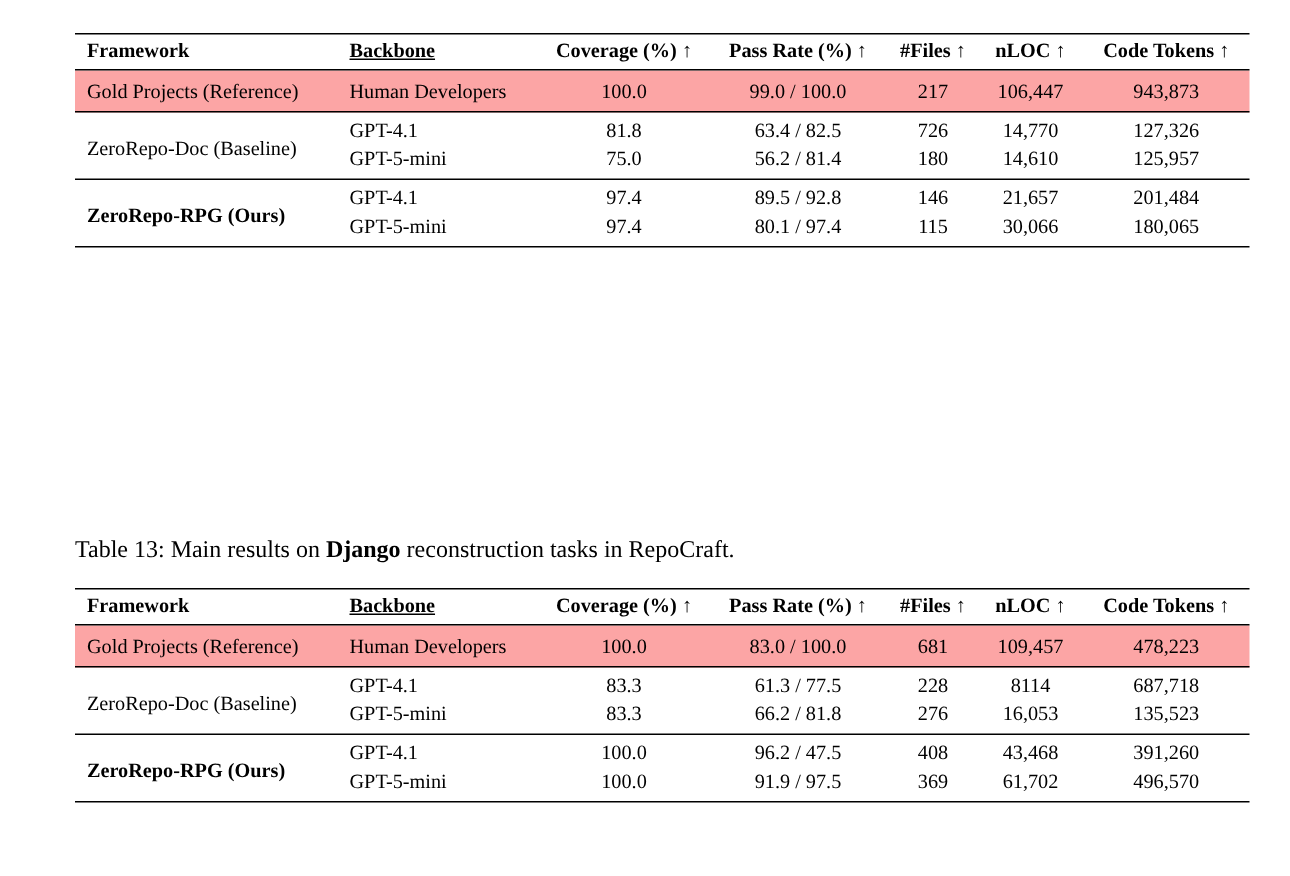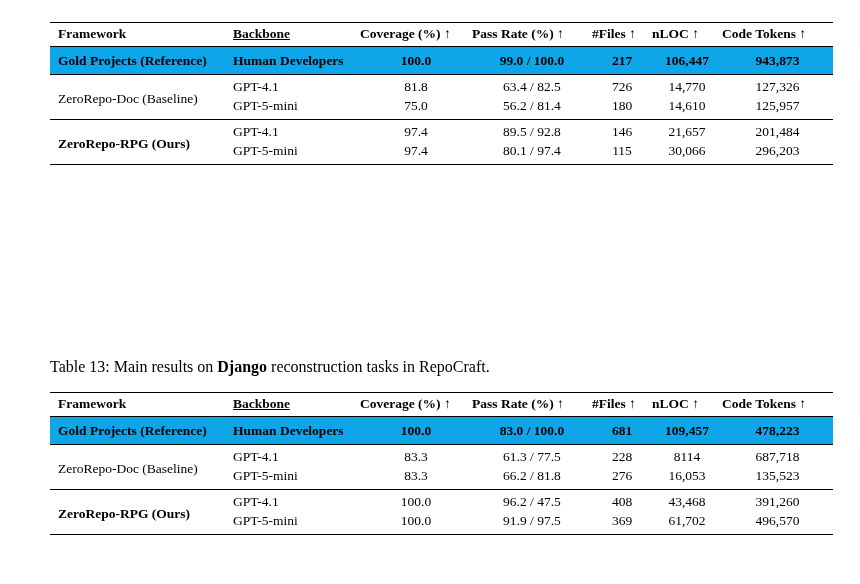--- a/index.html
+++ b/index.html
@@ -32,21 +32,21 @@
     width: 783px;
     border-collapse: collapse;
     table-layout: fixed;
     font-size: 13.5px;
     border-top: 1.9px solid #000000;
     border-bottom: 1.9px solid #000000;
   }
   thead { border-bottom: 1.4px solid #000000; }
   thead th {
     font-weight: bold;
-    text-align: left;
+    text-align: center;
     padding: 3px 0 4px 0;
     height: 14px;
     white-space: nowrap;
     overflow: visible;
   }
   thead th.left { text-align: left; }
   th.col-framework { padding-left: 8px; margin-left: 30px; }
   th.col-backbone  { padding-left: 5px; text-decoration: underline; }
 
   tbody.group { border-top: 1.3px solid #000000; }
@@ -54,21 +54,21 @@
   td {
     white-space: nowrap;
     text-align: center;
     line-height: 17px;
   }
   td.left { text-align: left; }
   td.cell-framework { padding-left: 8px; }
   td.cell-backbone  { padding-left: 5px; }
 
   tr.ref-row td { height: 25px; vertical-align: middle; }
-  tr.ref-row { background: #0ea5e9; font-weight: bold; }
+  tr.ref-row { background: #fca5a5; }
 
   tbody.group tr.r1 td { padding-top: 3px; }
   tbody.group tr.r2 td { padding-bottom: 5px; }
   tbody.group td.cell-framework { vertical-align: middle; padding-top: 0; padding-bottom: 0; }
   td.bold-framework { font-weight: bold; }
 </style>
 </head>
 <body>
 
 <div class="page">
@@ -135,21 +135,21 @@
           <td>146</td>
           <td>21,657</td>
           <td>201,484</td>
         </tr>
         <tr class="r2">
           <td class="left cell-backbone">GPT-5-mini</td>
           <td>97.4</td>
           <td>80.1 / 97.4</td>
           <td>115</td>
           <td>30,066</td>
-          <td>296,203</td>
+          <td>180,065</td>
         </tr>
       </tbody>
     </table>
   </section>
 
   <section class="table-block">
     <p class="caption"><span>Table 13: Main results on </span><span class="bold">Django</span><span> reconstruction tasks in RepoCraft.</span></p>
 
     <table class="results">
       <colgroup>

